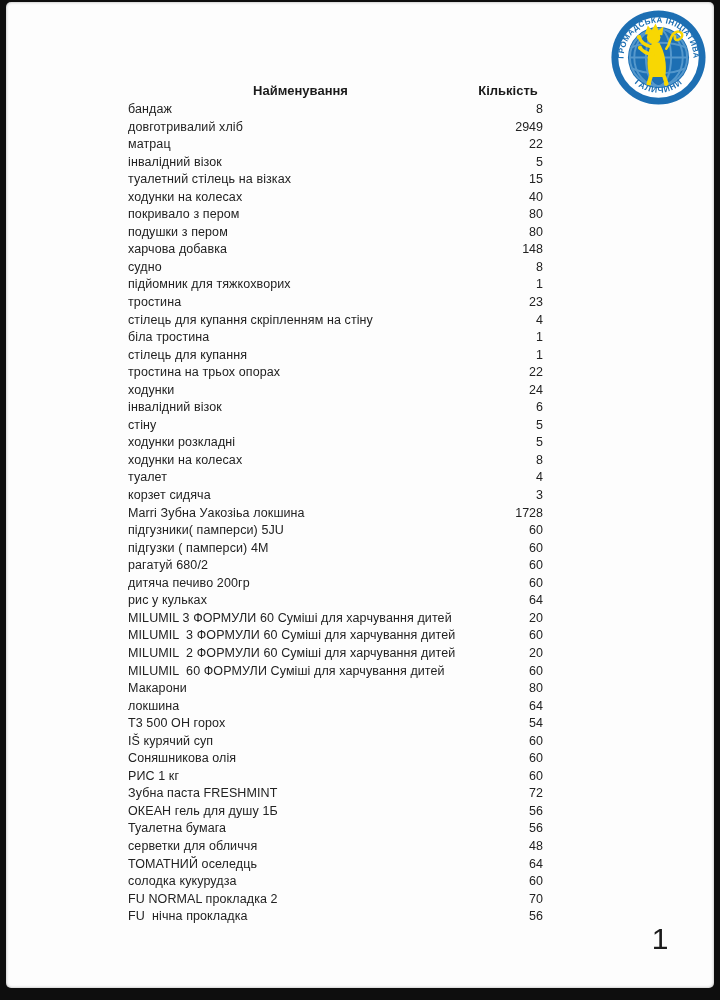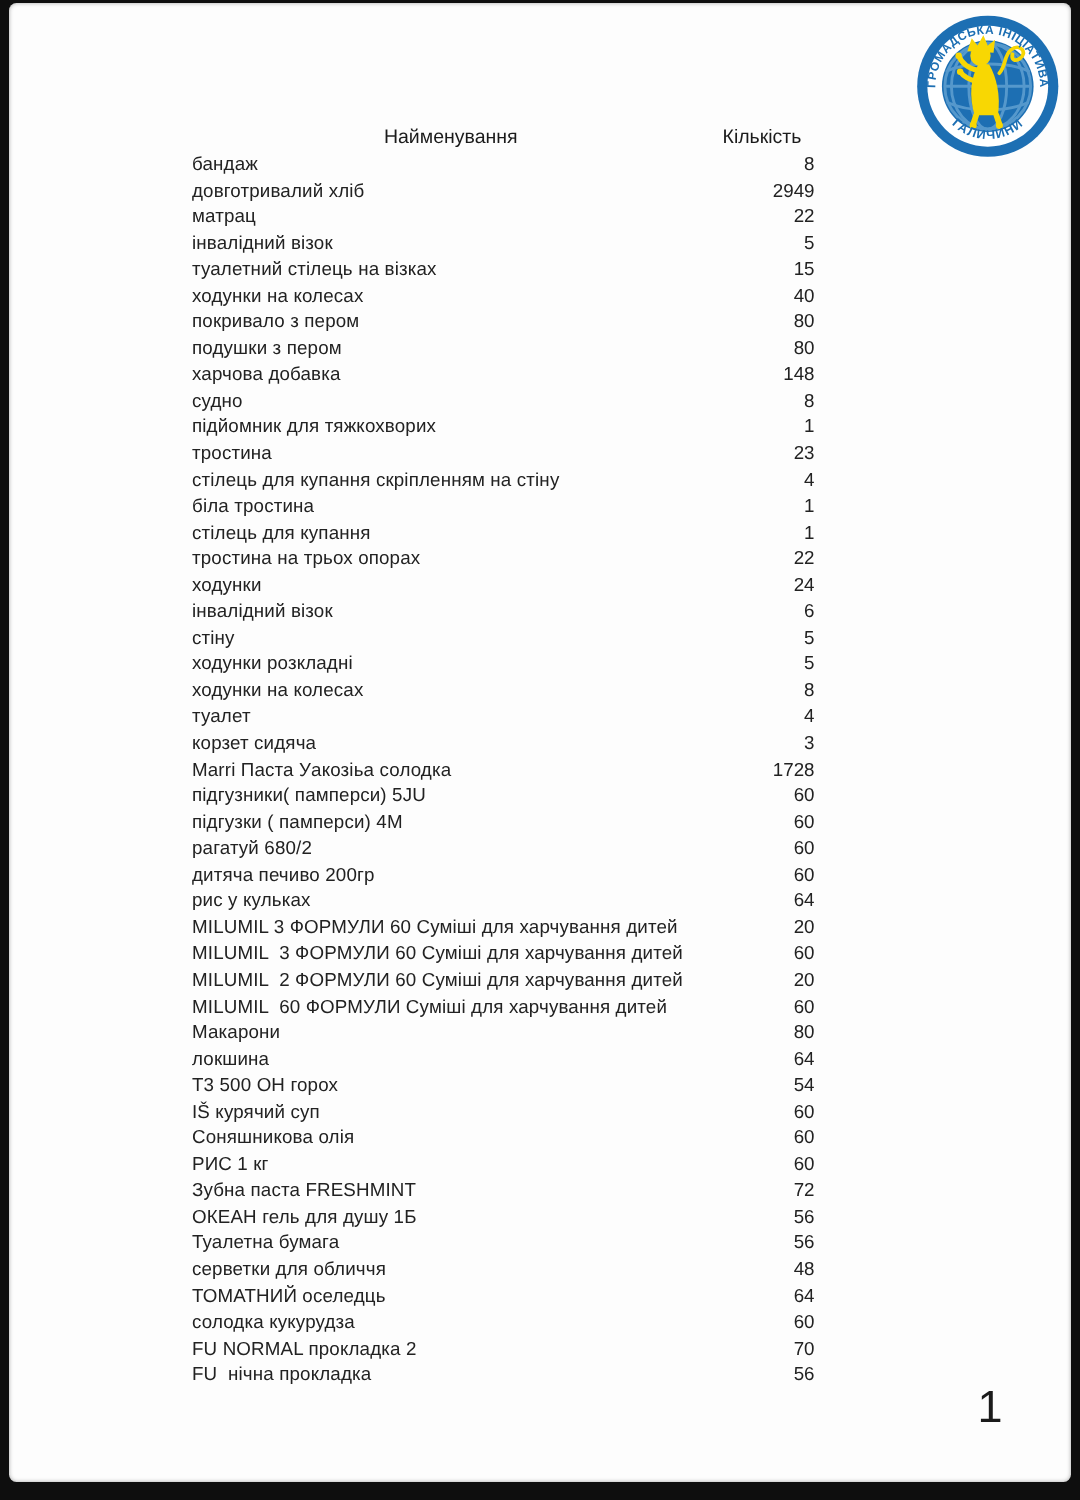--- a/index.html
+++ b/index.html
@@ -10,21 +10,21 @@
   }
   
   .page{
     position:absolute;left:6px;top:2px;right:6px;bottom:12px;
     background:#fdfdfd;border-radius:5px;
     box-shadow:inset 0 0 3px rgba(0,0,0,.35);
   }
   .logo{position:absolute;left:604px;top:7px;width:97px;height:97px}
 
   .table{position:absolute;left:122px;top:81px;width:415px;color:#222}
-  .thead{display:flex;font-weight:normal;font-size:13px;height:18px;line-height:16px;color:#1b1b1b}
+  .thead{display:flex;font-weight:bold;font-size:13px;height:18px;line-height:16px;color:#1b1b1b}
   .th-name{flex:1;text-align:center}
   .th-qty{width:70px;text-align:center}
   .row{display:flex;height:17.55px;line-height:17.55px;font-size:12.5px}
   .name{flex:1;white-space:pre;overflow:hidden;letter-spacing:.1px}
   .qty{width:70px;text-align:right}
 
   .page-number{
     position:absolute;left:634px;top:920px;width:40px;text-align:center;
     font-size:30px;color:#1b1b1b;
   }
@@ -171,21 +171,21 @@
         </div>
         <div class="row">
           <span class="name">туалет</span>
           <span class="qty">4</span>
         </div>
         <div class="row">
           <span class="name">корзет сидяча</span>
           <span class="qty">3</span>
         </div>
         <div class="row">
-          <span class="name">Marri Паста Уакозіьа солодка</span>
+          <span class="name">Marri Зубна Уакозіьа локшина</span>
           <span class="qty">1728</span>
         </div>
         <div class="row">
           <span class="name">підгузники( памперси) 5JU</span>
           <span class="qty">60</span>
         </div>
         <div class="row">
           <span class="name">підгузки ( памперси) 4M</span>
           <span class="qty">60</span>
         </div>

